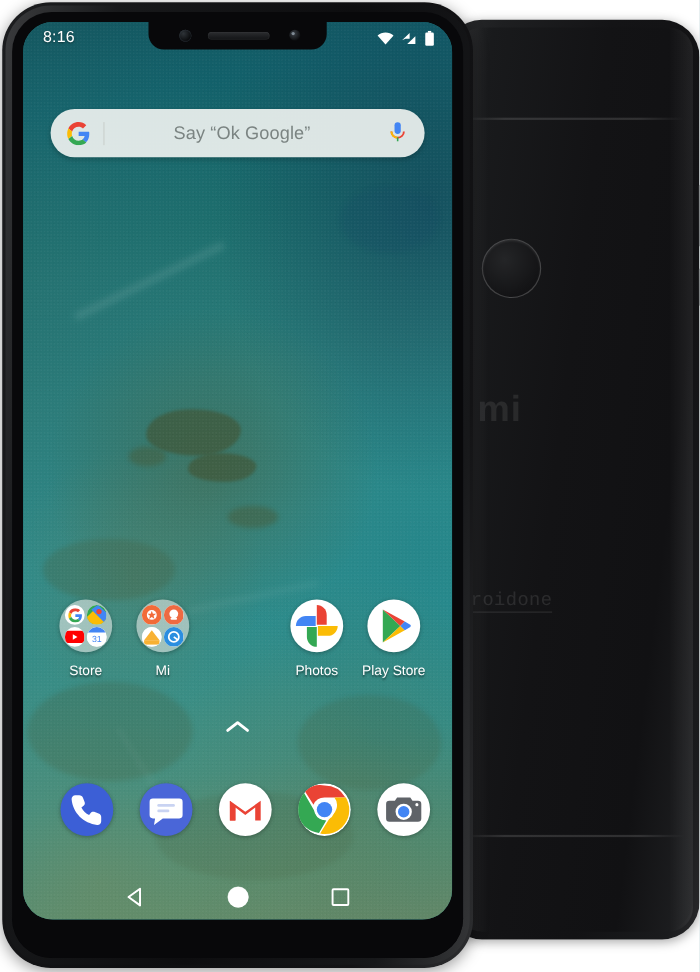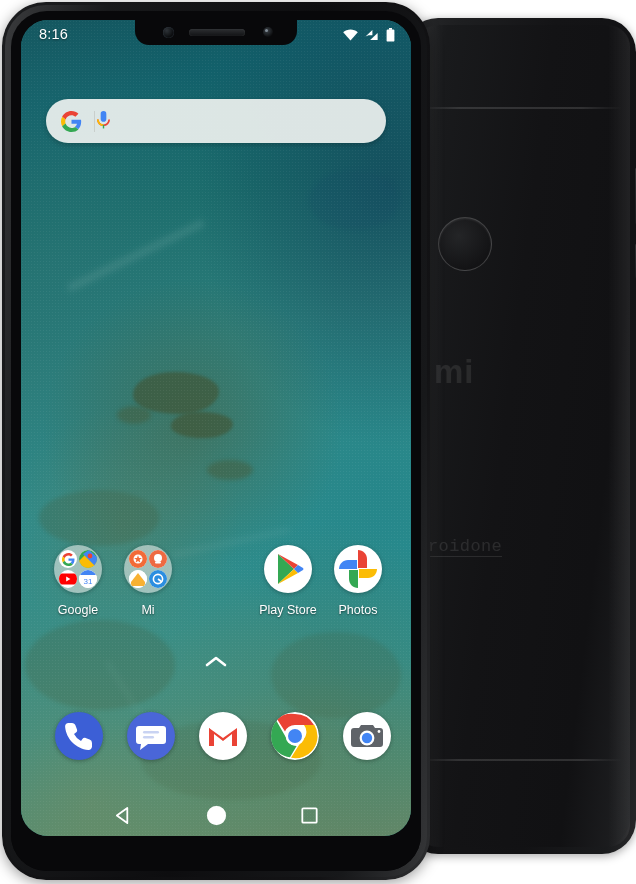--- a/index.html
+++ b/index.html
@@ -197,20 +197,21 @@
       </div>
 
       <div class="searchbar">
         <svg class="g-logo" viewBox="0 0 48 48">
           <path fill="#EA4335" d="M24 9.5c3.5 0 6.6 1.2 9 3.6l6.8-6.8C35.6 2.4 30.2 0 24 0 14.6 0 6.5 5.4 2.6 13.2l7.9 6.2C12.4 13.7 17.7 9.5 24 9.5z"></path>
           <path fill="#4285F4" d="M46.1 24.5c0-1.6-.1-3.1-.4-4.5H24v9h12.4c-.5 2.9-2.2 5.3-4.7 7l7.6 5.9c4.4-4.1 6.8-10.1 6.8-17.4z"></path>
           <path fill="#FBBC05" d="M10.5 28.6c-.5-1.4-.8-2.9-.8-4.6s.3-3.2.8-4.6l-7.9-6.2C1 16.3 0 20 0 24s1 7.7 2.6 10.8z"></path>
           <path fill="#34A853" d="M24 48c6.5 0 11.9-2.1 15.9-5.8l-7.6-5.9c-2.1 1.4-4.8 2.3-8.3 2.3-6.3 0-11.6-4.2-13.5-9.9l-7.9 6.2C6.5 42.6 14.6 48 24 48z"></path>
         </svg>
         <div class="sb-divider"></div>
+        <div class="sb-text">Say “Ok Google”</div>
         <svg class="mic" viewBox="0 0 24 30">
           <rect x="8" y="1" width="8" height="15" rx="4" fill="#4285F4"></rect>
           <path d="M4 13a8 8 0 0 0 16 0" fill="none" stroke="#EA4335" stroke-width="2.4"></path>
           <path d="M4 13a8 8 0 0 0 8 8" fill="none" stroke="#FBBC05" stroke-width="2.4"></path>
           <rect x="11" y="20.5" width="2" height="5" fill="#34A853"></rect>
         </svg>
       </div>
 
       <div class="appgrid">
         <div class="approw">
@@ -240,21 +241,21 @@
                 </svg>
               </div>
               <div class="mini d">
                 <svg width="18" height="18" viewBox="0 0 18 18">
                   <rect width="18" height="18" fill="#fff"></rect>
                   <rect width="18" height="5" fill="#4285F4"></rect>
                   <text x="9" y="14" font-size="8" fill="#4285F4" text-anchor="middle" font-family="Liberation Sans">31</text>
                 </svg>
               </div>
             </div>
-            <div class="applabel">Google</div>
+            <div class="applabel">Store</div>
           </div>
 
           <div class="appcell sp">
             <div class="appicon folder">
               <div class="mini a">
                 <svg width="18" height="18" viewBox="0 0 18 18">
                     <rect width="18" height="18" fill="#F26B38"></rect>
                     <circle cx="9" cy="9" r="4.5" fill="#fff"></circle>
                     <path d="M9 5.2 10 8h2.9l-2.3 1.8.9 2.9L9 10.9 6.5 12.7l.9-2.9L5.1 8H8z" fill="#F26B38"></path>
                   </svg>
@@ -275,46 +276,46 @@
               </div>
               <div class="mini d">
                 <svg width="18" height="18" viewBox="0 0 18 18">
                     <rect width="18" height="18" fill="#2B8EE0"></rect>
                     <circle cx="9" cy="9" r="4.6" fill="none" stroke="#fff" stroke-width="1.6"></circle>
                     <path d="M9 9 L13 12" stroke="#fff" stroke-width="1.6" fill="none"></path>
                   </svg>
               </div>
             </div>
             <div class="applabel">Mi</div>
+          </div>
+
+          <div class="appcell">
+            <div class="appicon" style="background:#fff;">
+              <svg width="48" height="48" viewBox="0 0 48 48">
+                <path d="M24 5c5 0 9 4 9 9v9h-9z" fill="#EA4335"></path>
+                <path d="M43 24c0 5-4 9-9 9h-9v-9z" fill="#FBBC05"></path>
+                <path d="M24 43c-5 0-9-4-9-9v-9h9z" fill="#34A853"></path>
+                <path d="M5 24c0-5 4-9 9-9h9v9z" fill="#4285F4"></path>
+              </svg>
+            </div>
+            <div class="applabel">Photos</div>
           </div>
 
           <div class="appcell">
             <div class="appicon" style="background:#fff;">
               <svg width="48" height="48" viewBox="0 0 48 48">
                 <path d="M14 9v30l16-15z" fill="#34A853"></path>
                 <path d="M14 9 34 20l-4 4z" fill="#EA4335"></path>
                 <path d="M14 39 30 24l4 4z" fill="#FBBC05"></path>
                 <path d="M34 20l5 3a1.4 1.4 0 0 1 0 2l-5 3-4-4z" fill="#4285F4"></path>
               </svg>
             </div>
             <div class="applabel">Play Store</div>
           </div>
 
-          <div class="appcell">
-            <div class="appicon" style="background:#fff;">
-              <svg width="48" height="48" viewBox="0 0 48 48">
-                <path d="M24 5c5 0 9 4 9 9v9h-9z" fill="#EA4335"></path>
-                <path d="M43 24c0 5-4 9-9 9h-9v-9z" fill="#FBBC05"></path>
-                <path d="M24 43c-5 0-9-4-9-9v-9h9z" fill="#34A853"></path>
-                <path d="M5 24c0-5 4-9 9-9h9v9z" fill="#4285F4"></path>
-              </svg>
-            </div>
-            <div class="applabel">Photos</div>
-          </div>
-
         </div>
       </div>
 
       <div class="drawer-arrow">
         <svg width="22" height="13" viewBox="0 0 22 13">
           <path d="M2 10 11 3l9 7" fill="none" stroke="#fff" stroke-width="2.6" stroke-linecap="round" stroke-linejoin="round"></path>
         </svg>
       </div>
 
       <div class="dock">

